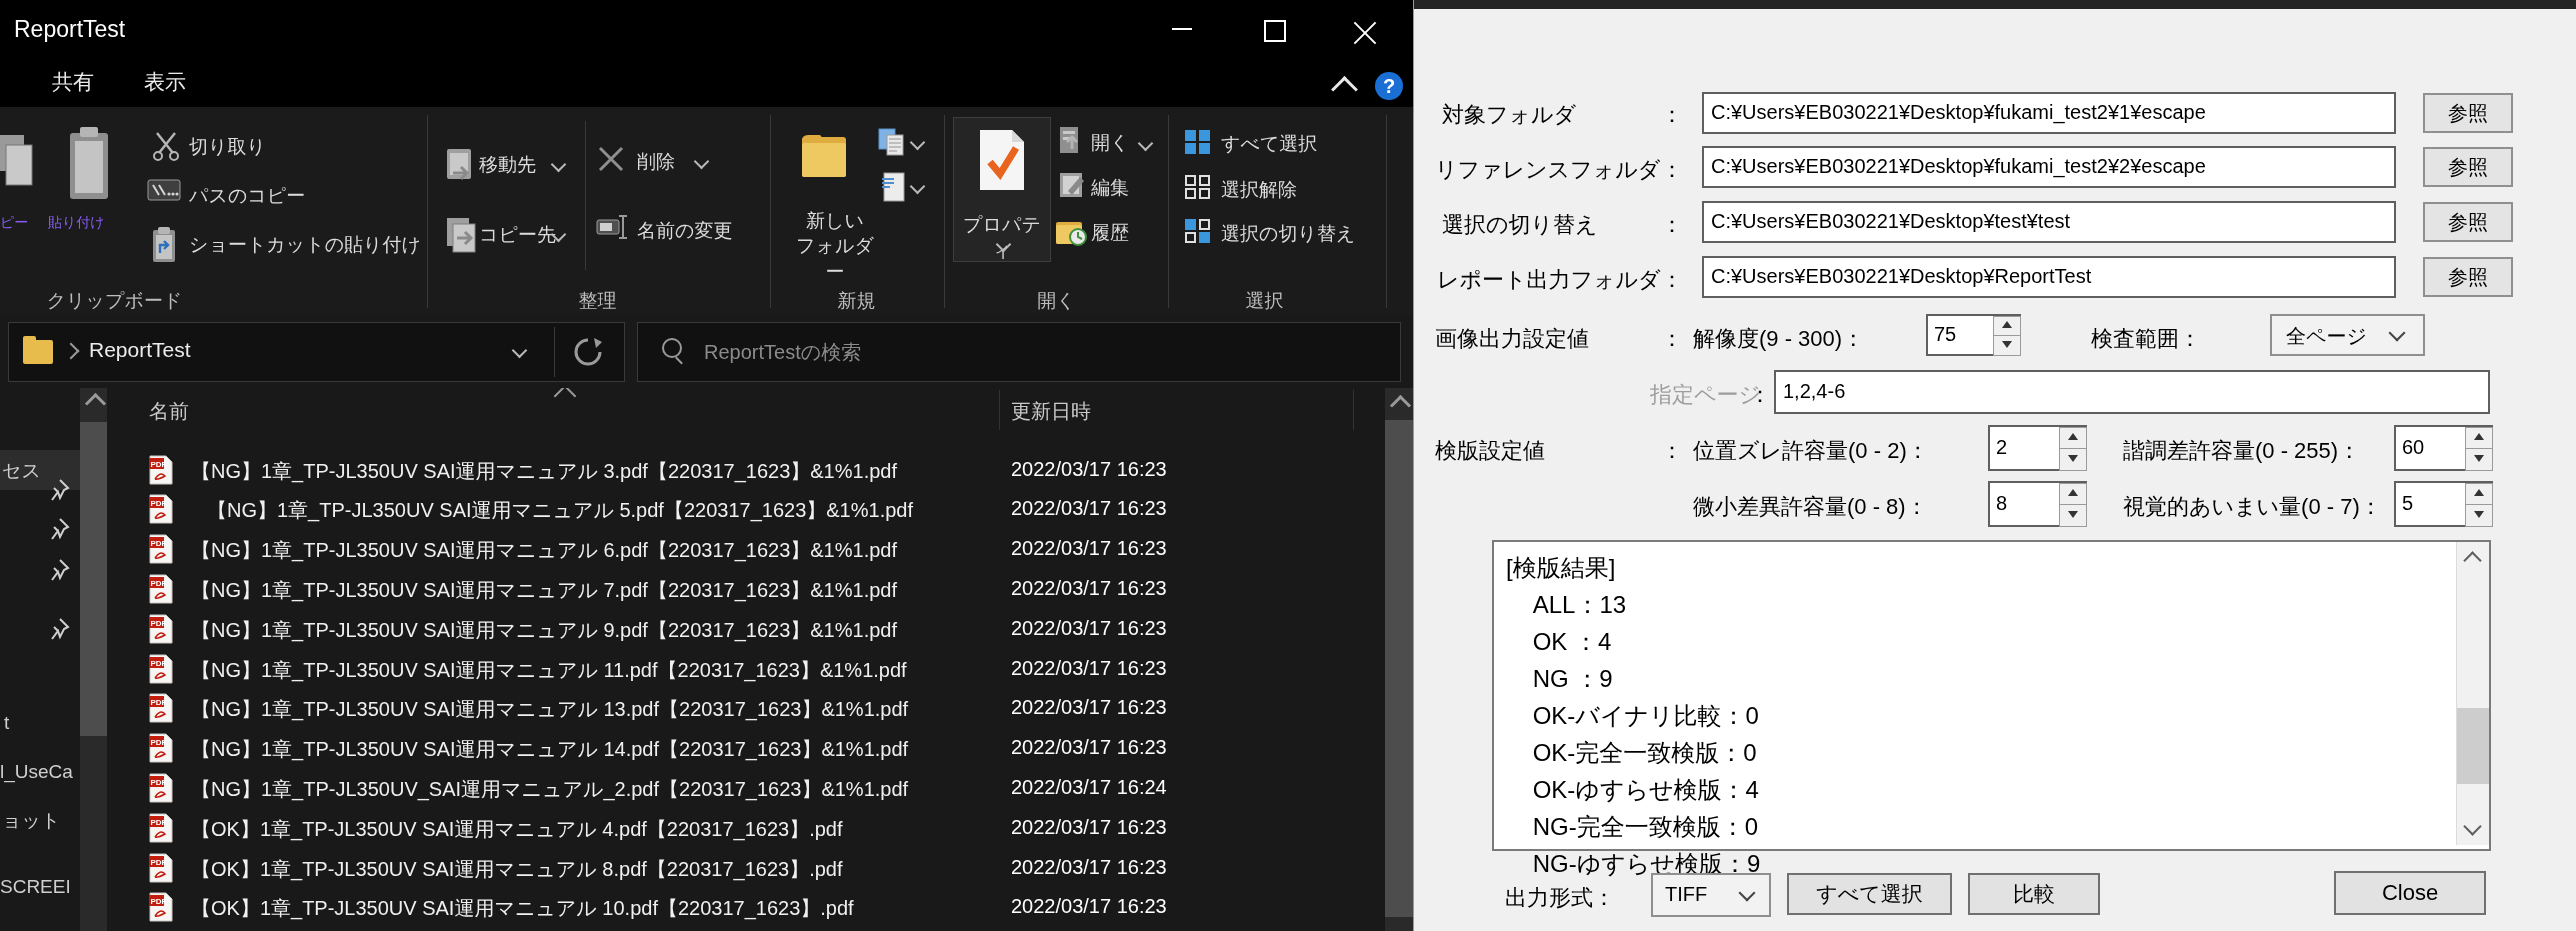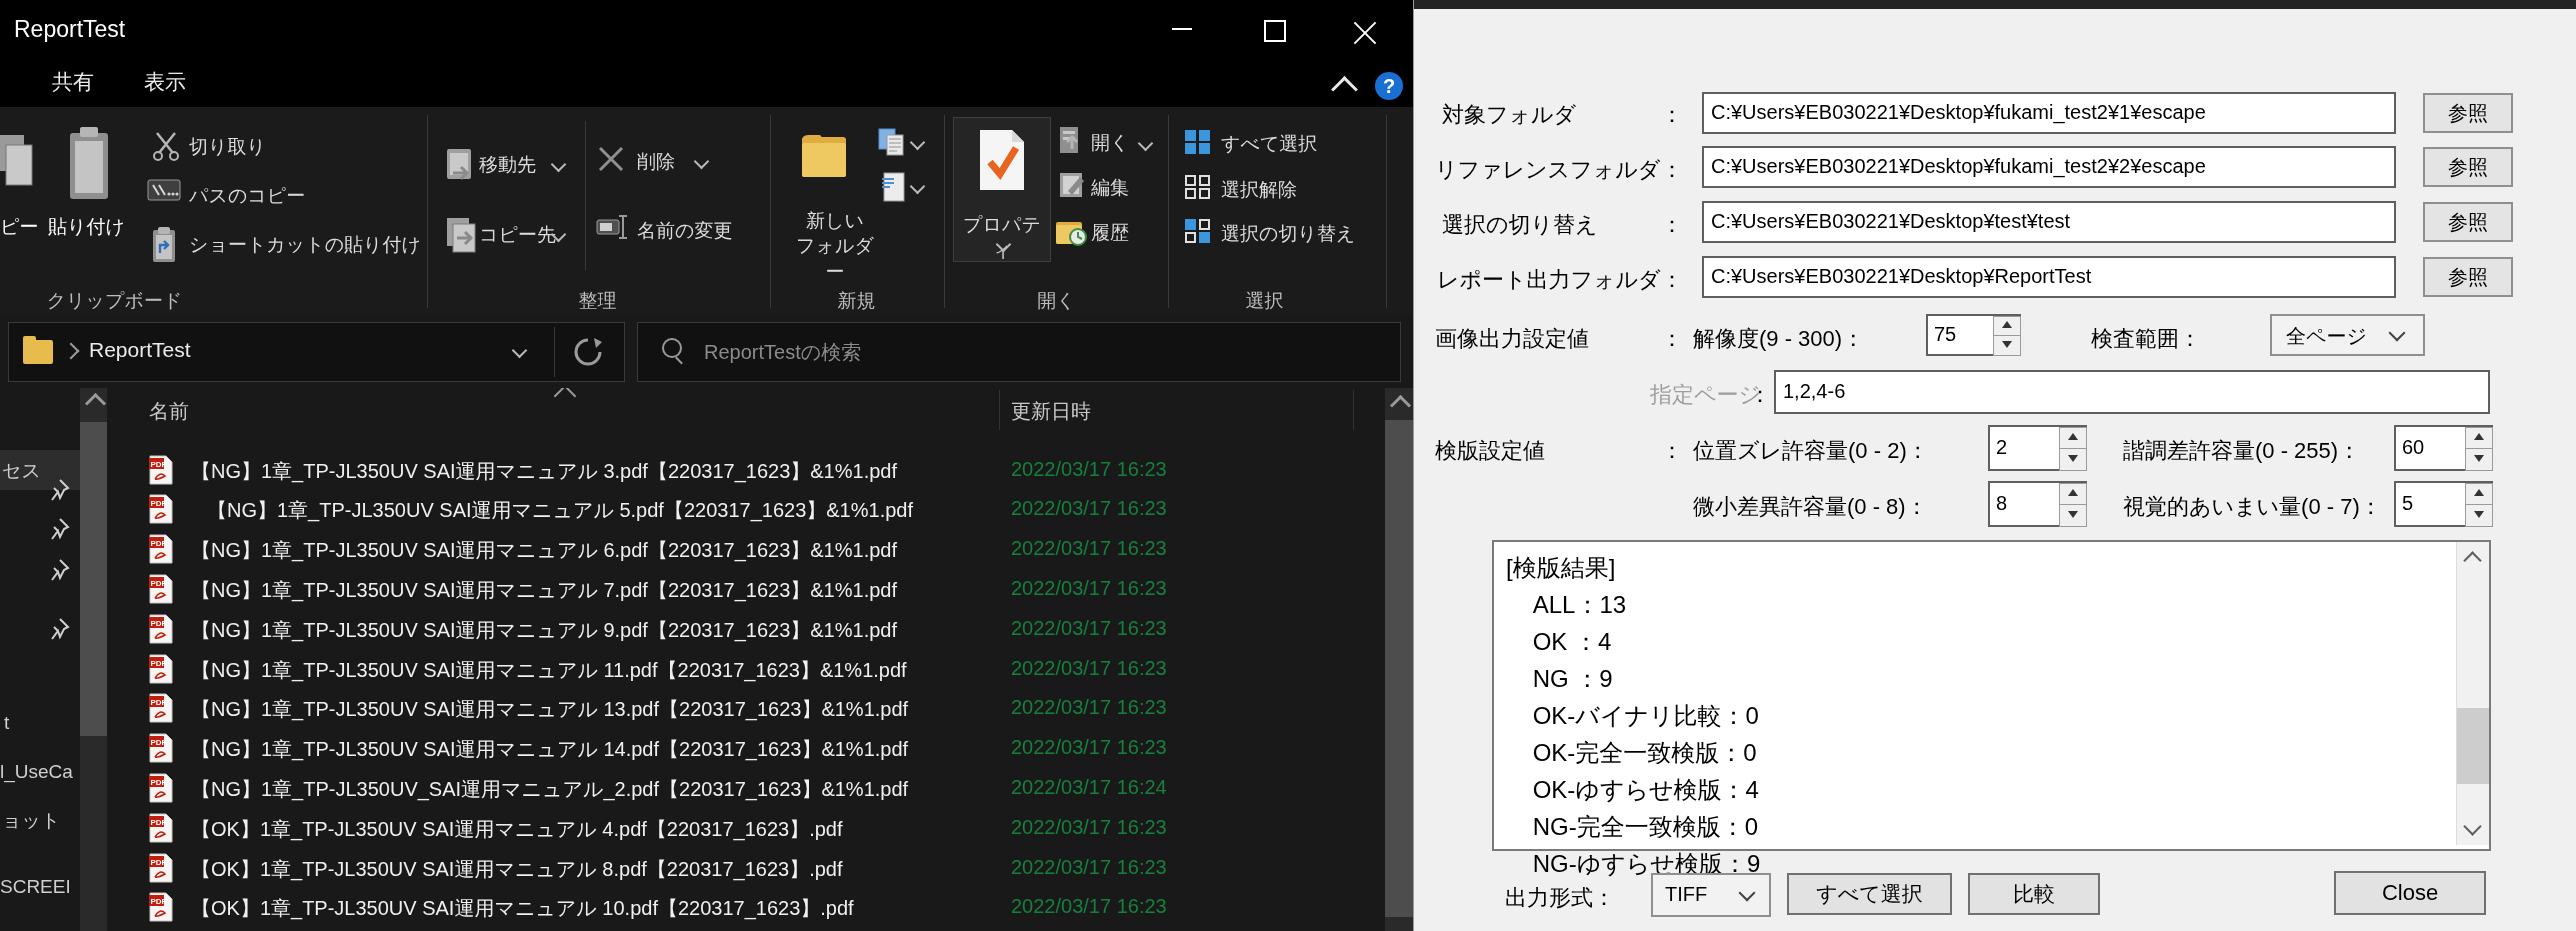--- a/index.html
+++ b/index.html
@@ -13,39 +13,39 @@
 .glyph-max{width:18px;height:18px;border:2px solid #fff}
 .glyph-x{width:24px;height:24px}
 .glyph-x:before,.glyph-x:after{content:"";position:absolute;left:11px;top:-2px;width:2px;height:30px;background:#fff}
 .glyph-x:before{transform:rotate(45deg)}
 .glyph-x:after{transform:rotate(-45deg)}
 .ex-tabs{left:0;top:58px;width:1413px;height:50px;background:#000}
 .tab{top:10px;color:#ececec;font-size:21px}
 .chev-up{width:16px;height:16px;border-left:3px solid #e8e8e8;border-top:3px solid #e8e8e8;transform:rotate(45deg)}
 .help-circle{width:28px;height:28px;border-radius:50%;background:#1a6fd4;color:#fff;font-size:20px;font-weight:bold;text-align:center;line-height:28px}
 .ex-ribbon{left:0;top:107px;width:1413px;height:209px;background:#1b1b1b}
-.rlabel{font-size:19px;color:#ffffff}
+.rlabel{font-size:14px;color:#8b5cf6}
 .rsmall{font-size:19px;color:#dcdcdc}
 .rgroup{font-size:19px;color:#bdbdbd;text-align:center}
 .divider{width:1px;background:#3a3a3a}
 .chev-down{width:9px;height:9px;border-left:2px solid #b9b9b9;border-bottom:2px solid #b9b9b9;transform:rotate(-45deg)}
 .prop-tile{background:#252525;border:1px solid #3e3e3e}
 
 .ex-addrrow{left:0;top:316px;width:1413px;height:72px;background:#191919}
 .dark-box{background:#111;border:1px solid #3a3a3a}
 .addr-text{color:#ececec;font-size:21px}
 .search-ph{color:#8b8b8b;font-size:20px}
 
 .ex-side{left:0;top:388px;width:80px;height:543px;background:#191919}
 .side-frag{color:#cfcfcf;font-size:19px}
 .sscroll{left:80px;top:388px;width:28px;height:543px;background:#2a2a2a}
 .rscroll{left:1385px;top:388px;width:28px;height:543px;background:#2a2a2a}
 .hdr{color:#c9c9c9;font-size:20px}
 .fname{color:#f0f0f0;font-size:20px;white-space:nowrap;overflow:hidden;width:801px}
-.fdate{color:#15803d;font-size:20px;white-space:nowrap}
+.fdate{color:#ffffff;font-size:20px;white-space:nowrap}
 .scroll-chev{width:12px;height:12px;border-left:3px solid #9a9a9a;border-top:3px solid #9a9a9a;transform:rotate(45deg)}
 
 .folder-sm{width:30px;height:24px;background:#e8bb4d;border-radius:2px;position:absolute}
 .folder-sm:before{content:"";position:absolute;left:0;top:-4px;width:13px;height:6px;background:#e8bb4d;border-radius:2px 2px 0 0}
 .mag{width:16px;height:16px;border:2px solid #9a9a9a;border-radius:50%}
 .mag:after{content:"";position:absolute;left:14px;top:16px;width:2px;height:9px;background:#9a9a9a;transform:rotate(-45deg)}
 
 #csr{left:1413px;top:0;width:1163px;height:931px;background:#f0f0f0;border-left:1px solid #9a9a9a}
 .csr-topline{left:0;top:0;width:1163px;height:9px;background:#242424}
 .csr-title{left:0;top:9px;width:1163px;height:49px;background:#fff}

